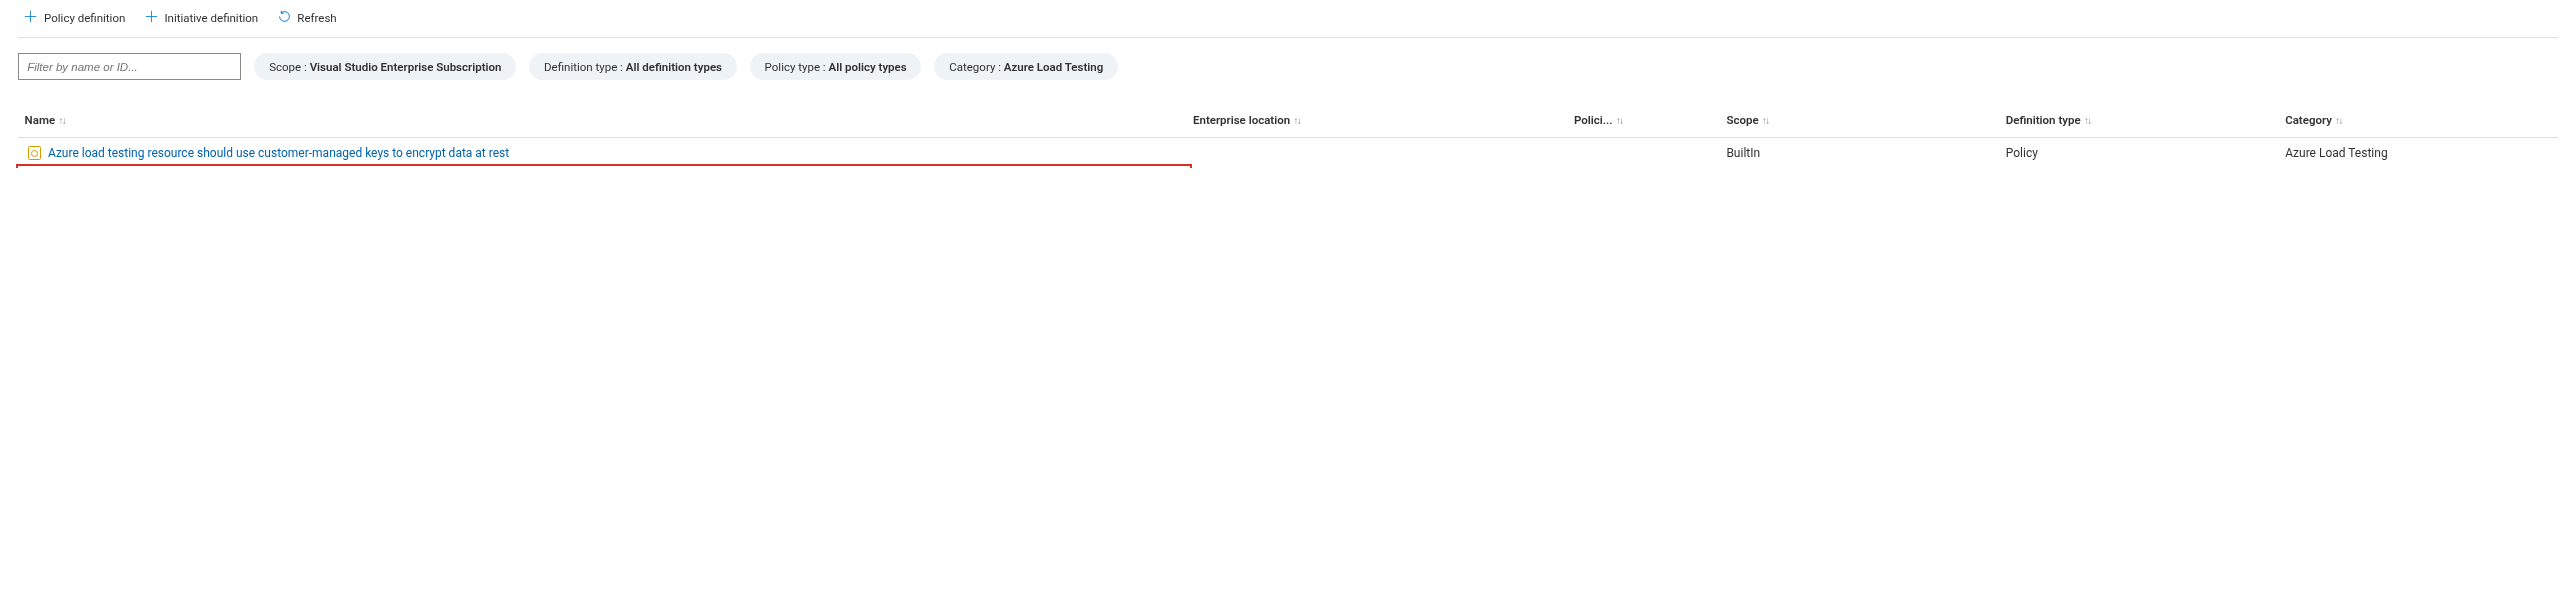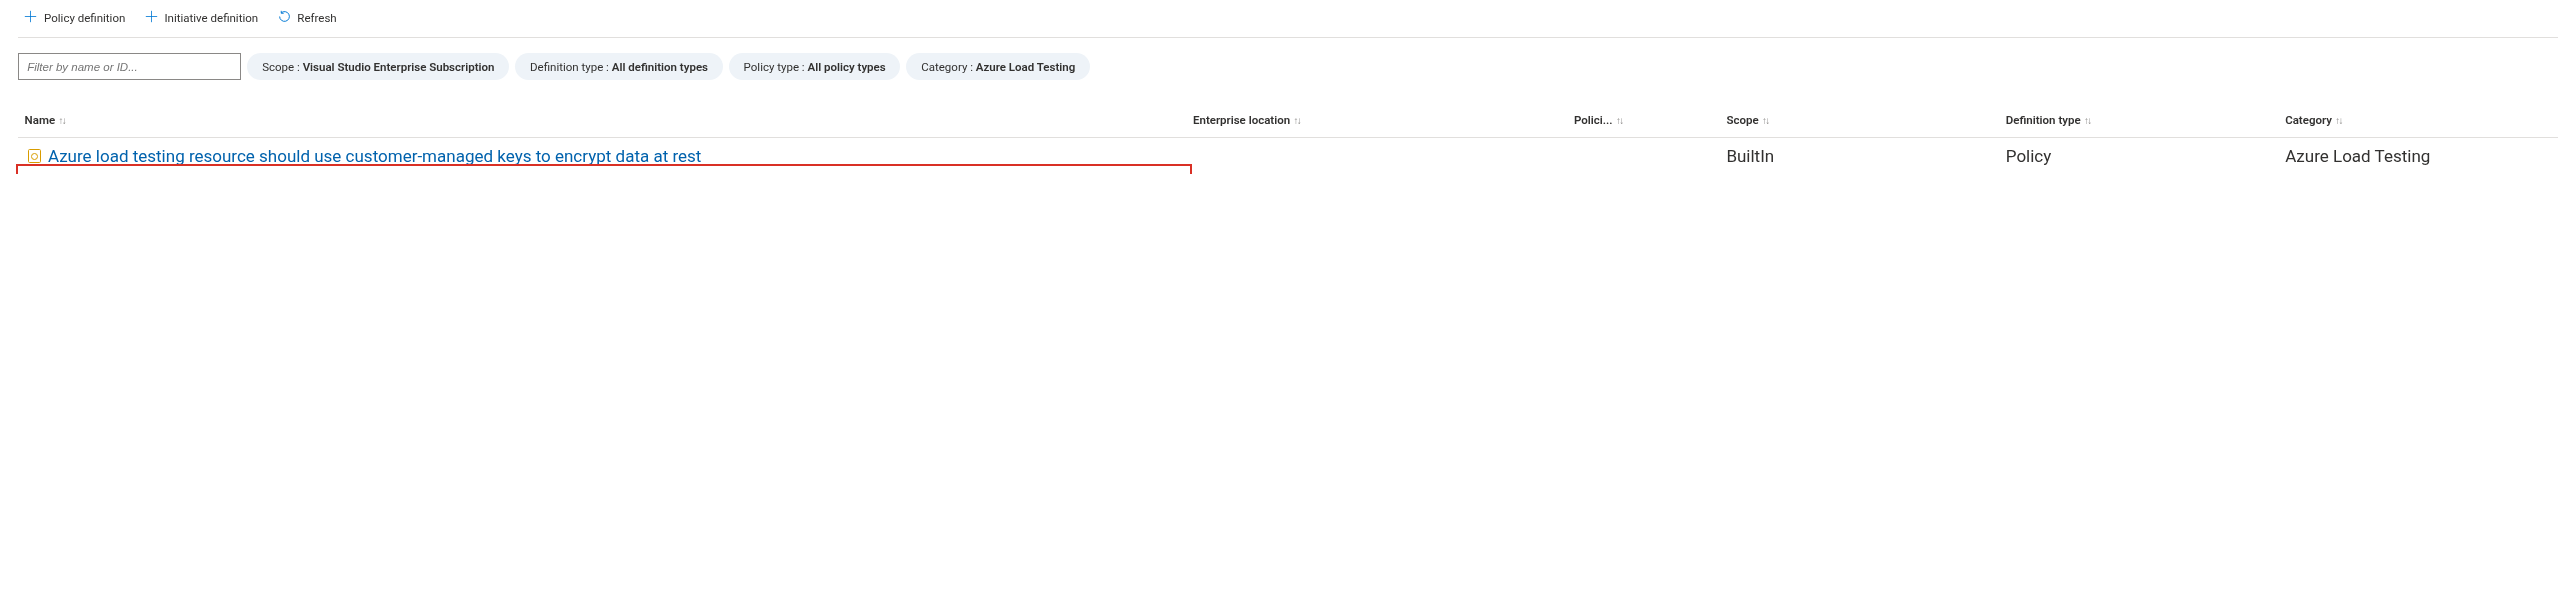--- a/index.html
+++ b/index.html
@@ -29,21 +29,21 @@
     align-items: center;
     gap: 6.6px;
     color: var(--text-primary);
     cursor: pointer;
     font-size: 11.5px;
     padding: 3.3px 1.6px;
   }
   .tb-btn svg { width:13px; height:13px; }
   .content { padding-top: 14.8px; }
   .search-label { font-size: 11.5px; margin: 1.6px 0 4.9px 0; }
-  .filter-row { display:flex; align-items:center; gap:6px; flex-wrap:wrap; }
+  .filter-row { display:flex; align-items:center; gap:13px; flex-wrap:wrap; }
   .search-box {
     width: 205px;
     height: 19.7px;
     border: 0.8px solid var(--border-input);
     padding: 2.5px 8.2px;
     font-style: italic;
     color: #8a8886;
     font-size: 11.5px;
     background:#fff;
   }
@@ -69,21 +69,21 @@
     text-align: left;
     font-weight: 600;
     font-size: 11.5px;
     padding: 8.2px 6.6px 9.8px 6.6px;
     white-space: nowrap;
   }
   table.list th .arrows { font-size:9.8px; color:#8a8886; margin-left:3.3px; letter-spacing:-1.6px;}
   table.list td {
     padding: 8.2px 6.6px;
     border-top: 0.8px solid var(--border-light);
-    font-size: 17px;
+    font-size: 12px;
     white-space: nowrap;
     overflow: hidden;
     text-overflow: ellipsis;
   }
   .col-name { width: 46%; }
   .col-loc  { width: 15%; }
   .col-pol  { width: 6%; }
   .col-type { width: 11%; }
   .col-dtype{ width: 11%; }
   .col-cat  { width: 11%; }

